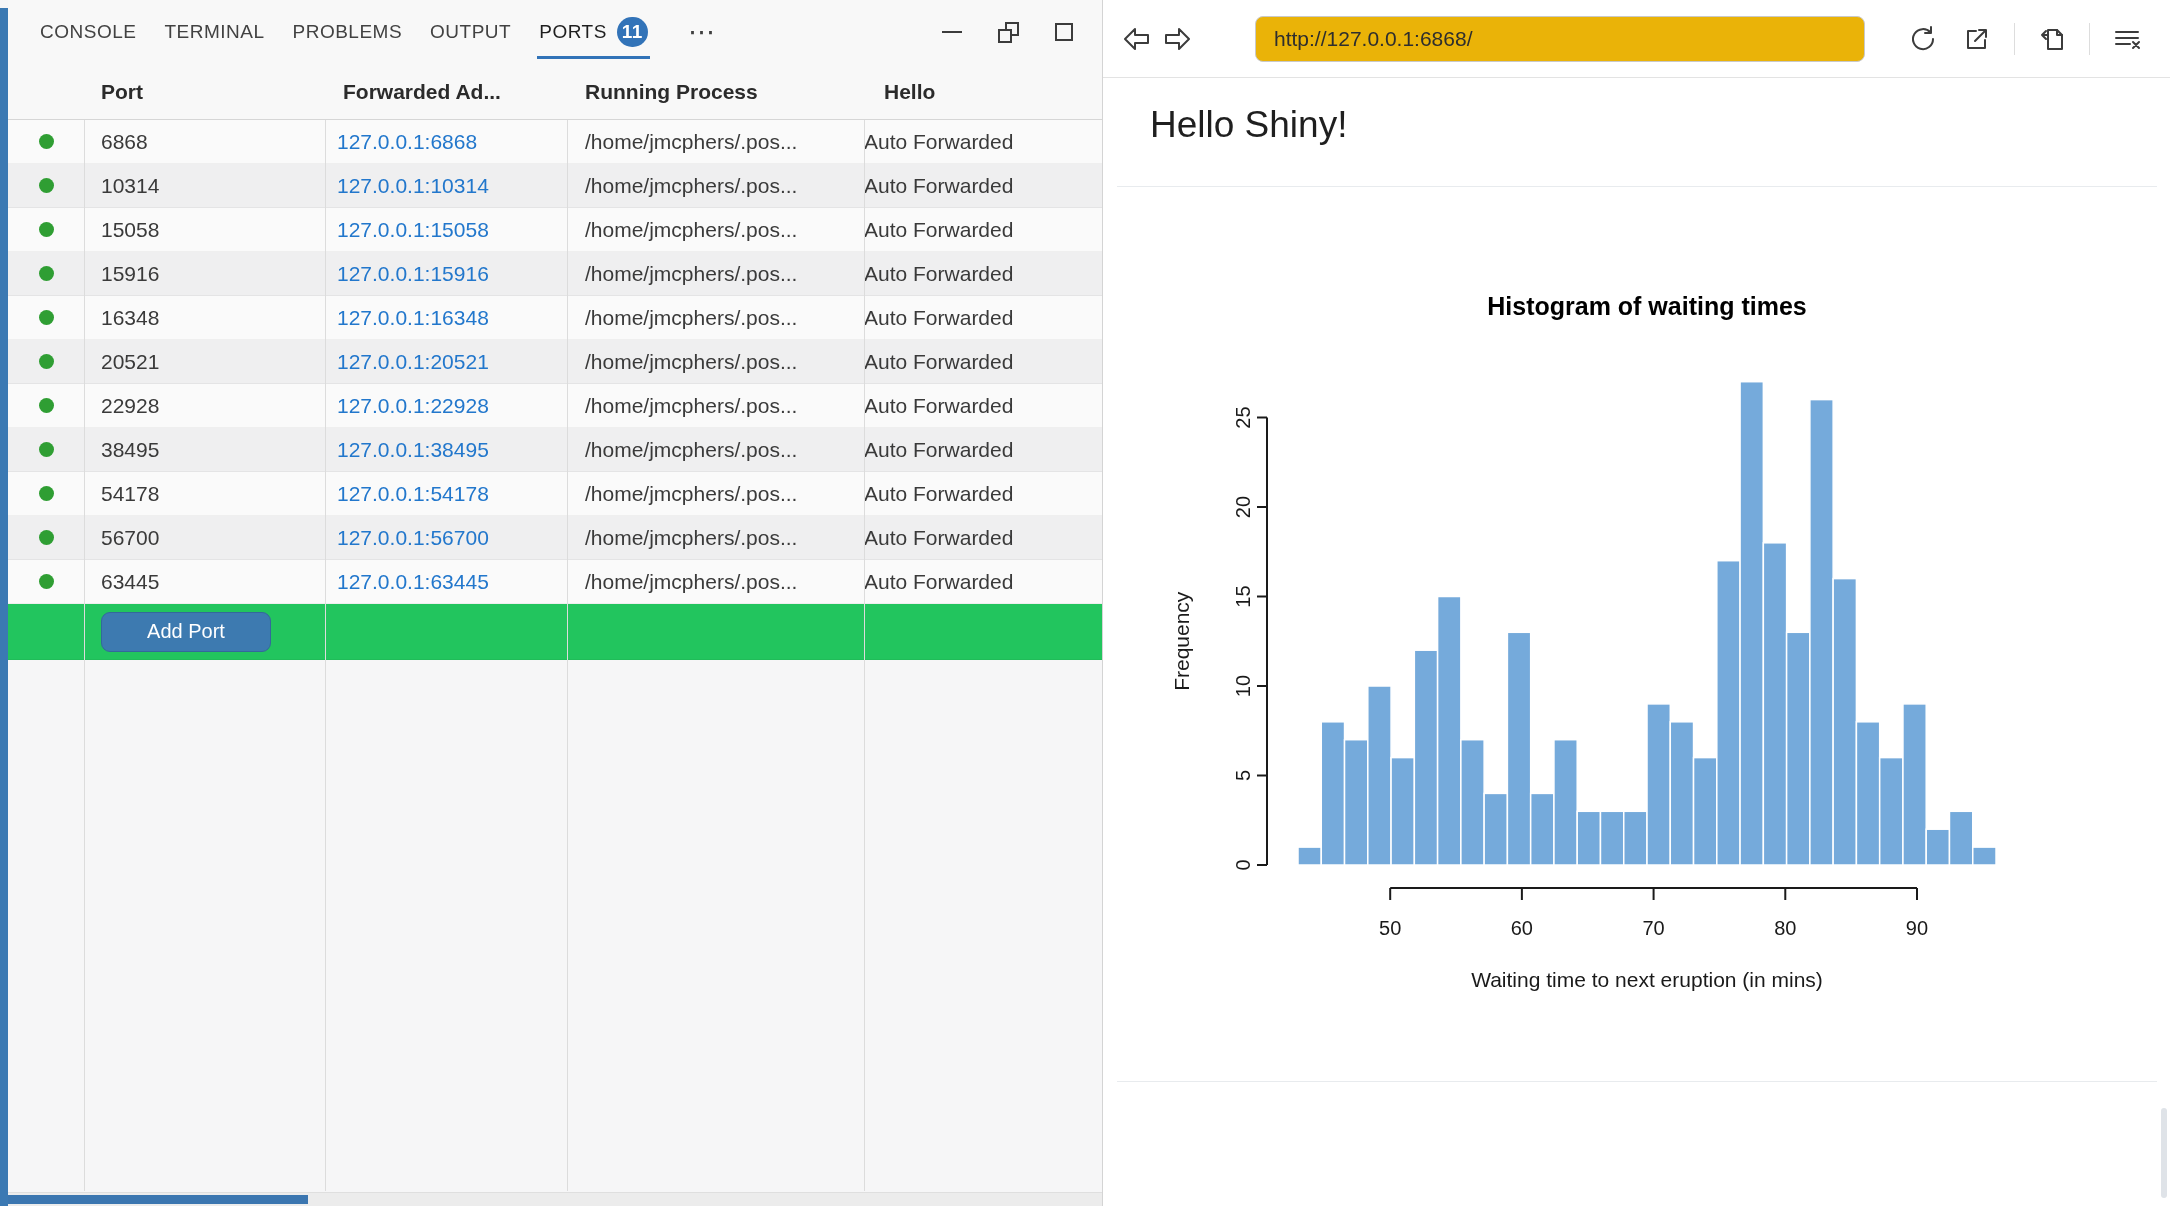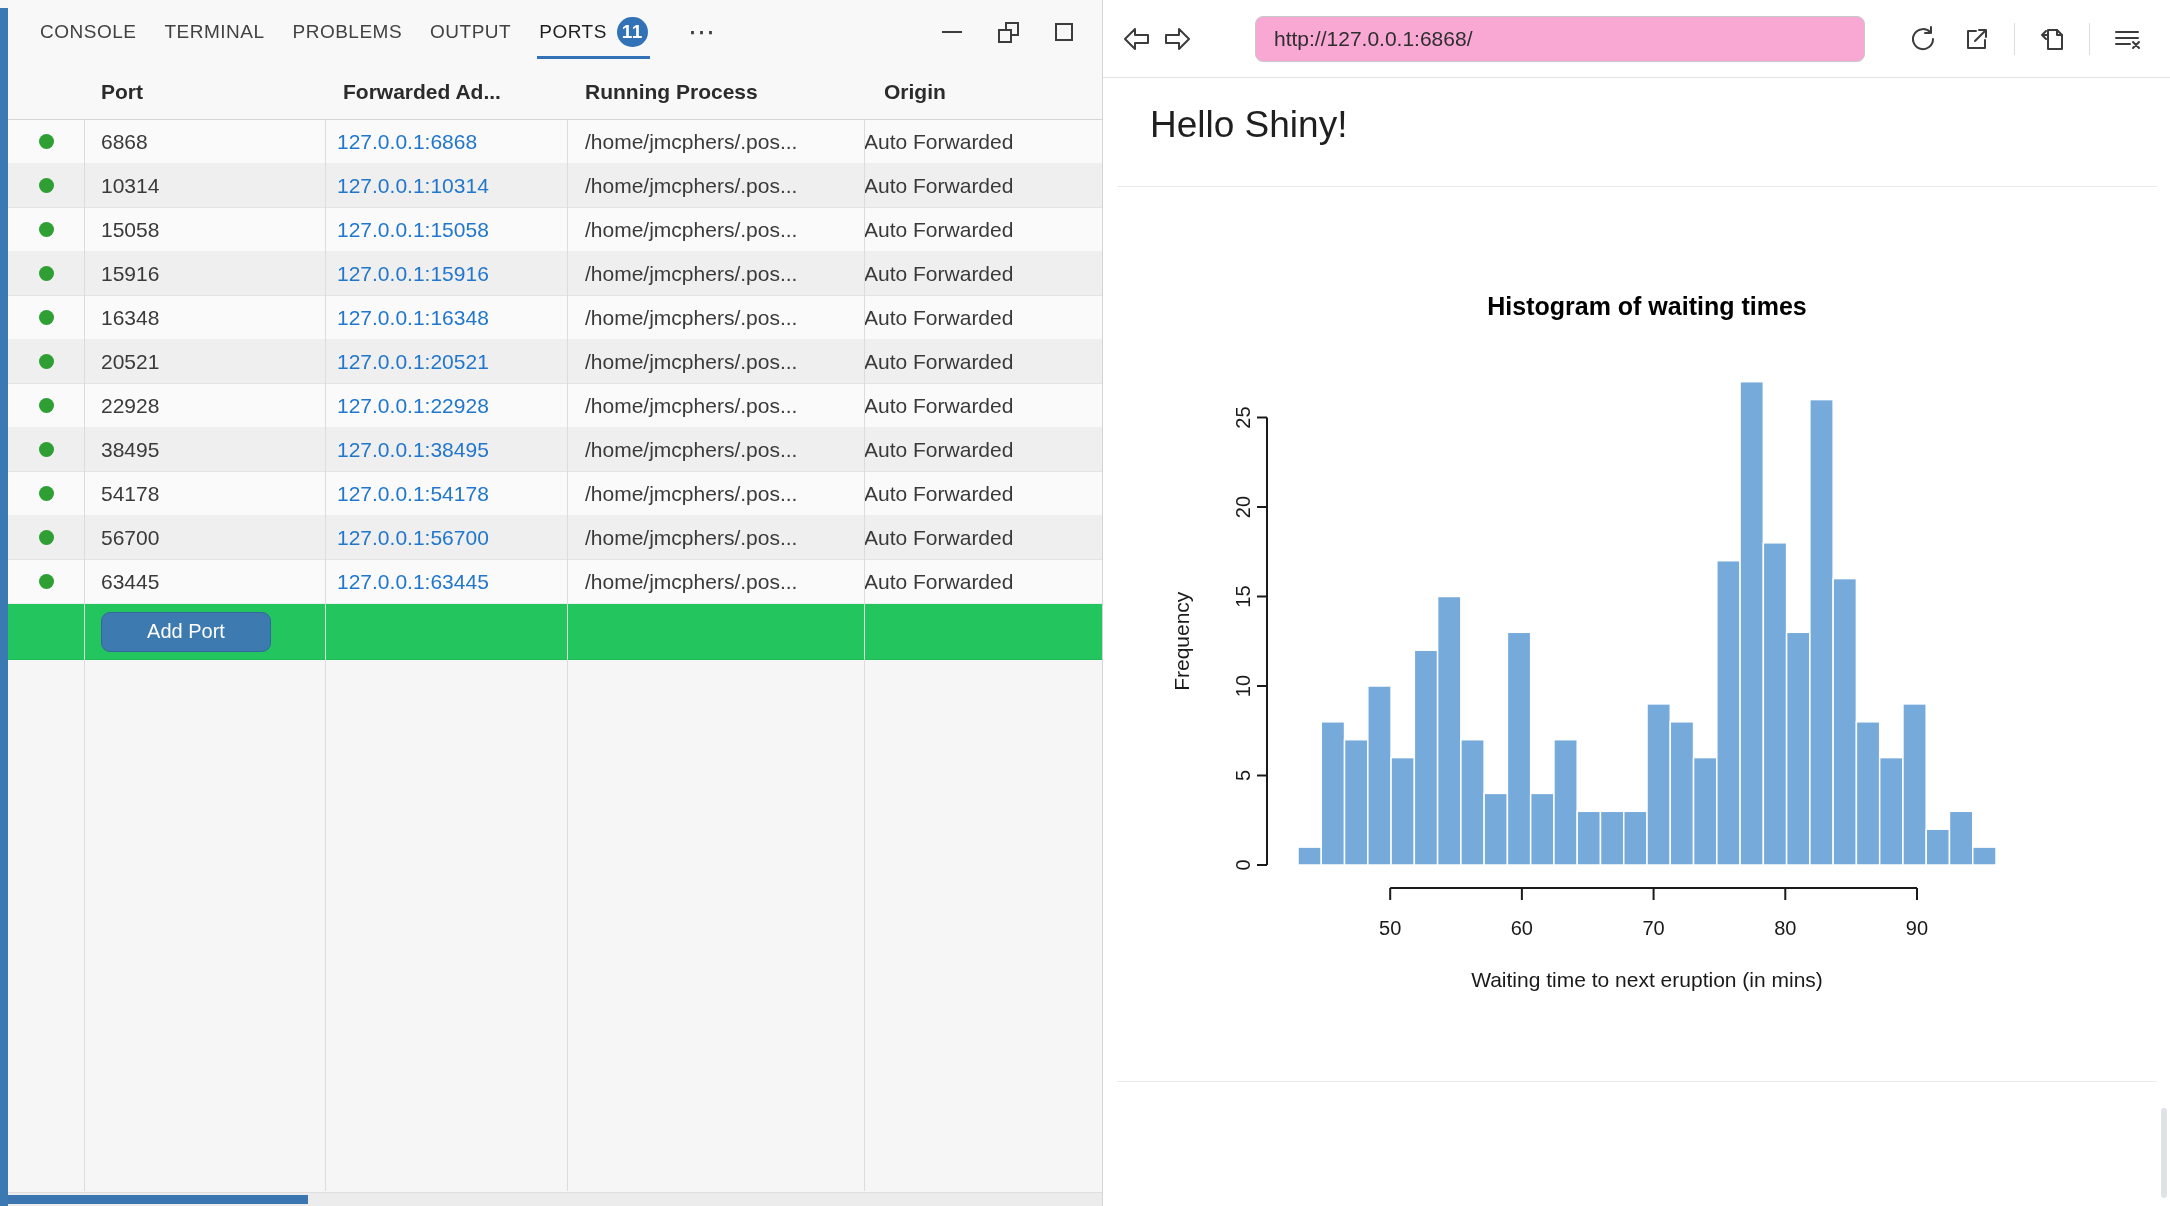--- a/index.html
+++ b/index.html
@@ -87,21 +87,21 @@
   
   .panel-right { position:relative; flex:1; height:100%; background:#fff; display:flex; flex-direction:column; }
   .tabbar.right { border-bottom:1px solid #e3e3e3; }
   .tabbar.right .tabs { padding-left:56px; }
   .close-btn { margin-left:auto; margin-right:30px; align-self:center; font-size:25px; color:#333; cursor:pointer; }
 
   .toolbar { height:78px; flex:none; display:flex; align-items:center; background:#fff; border-bottom:1px solid #e3e3e3; padding:0 14px; }
   .nav-btn { width:40px; height:34px; display:flex; align-items:center; justify-content:center; cursor:pointer; }
   .url-box {
     margin-left:58px; width:610px; height:46px;
-    border:1px solid #c9c9c9; border-radius:8px; background:#f9a8d4;
+    border:1px solid #c9c9c9; border-radius:8px; background:#eab308;
     display:flex; align-items:center; padding:0 18px;
     font-size:21px; color:#2e2e2e; cursor:text; white-space:nowrap; overflow:hidden;
   }
   .tool-icons { margin-left:auto; margin-right:12px; display:flex; align-items:center; gap:20px; }
   .ti { width:34px; height:34px; display:flex; align-items:center; justify-content:center; cursor:pointer; }
   .vsep { width:1px; height:32px; background:#ddd; }
 
   .content { position:relative; flex:1; background:#fff; overflow:hidden; }
   .hello-heading { margin:26px 0 0 47px; font-size:37px; font-weight:400; color:#1f1f1f; }
   .plot-card {
@@ -156,21 +156,21 @@
               <span class="icon-max"></span>
             </span>
         </div>
       </div>
 
       <div class="thead">
         <div></div>
         <div class="hc1">Port</div>
         <div class="hc2">Forwarded Ad...</div>
         <div class="hc3">Running Process</div>
-        <div class="hc4">Origin</div>
+        <div class="hc4">Hello</div>
       </div>
 
       <div id="port-rows">
           <div class="prow odd">
             <div class="dotc">
               <span class="dot"></span>
             </div>
             <div class="portc">6868</div>
             <div class="addrc"><a class="addr">127.0.0.1:6868</a></div>
             <div class="procc">/home/jmcphers/.pos...</div>

